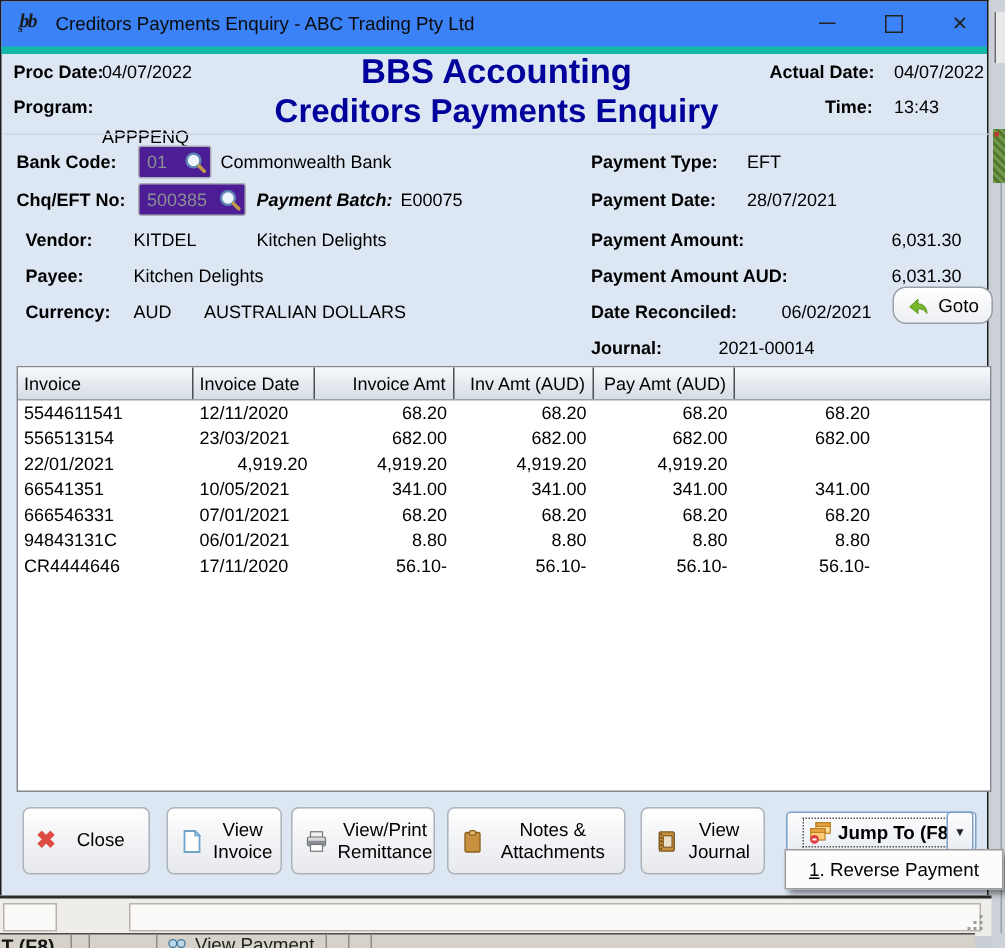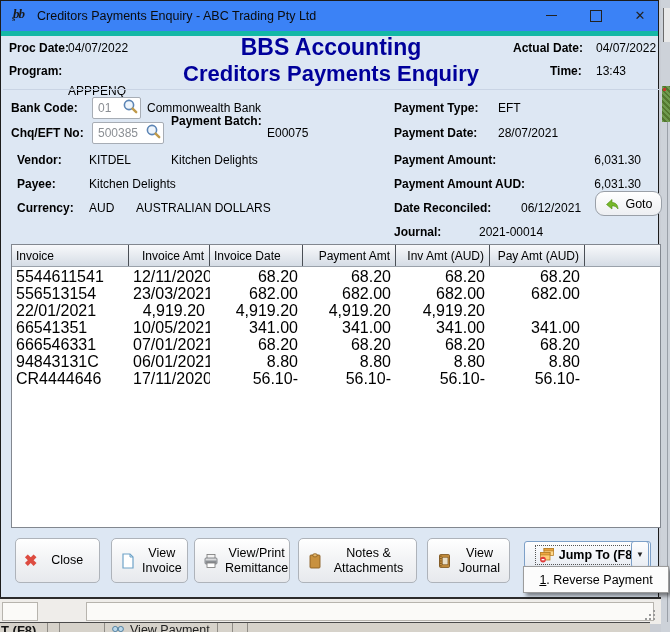--- a/index.html
+++ b/index.html
@@ -40,35 +40,35 @@
   .wc-max .box{width:10px;height:10px;border:1px solid #222;}
 
   
   .hlbl{position:absolute;font-size:12px;font-weight:bold;color:#000;white-space:nowrap;}
   .hval{position:absolute;font-size:12px;color:#000;white-space:nowrap;}
   .app-title{position:absolute;left:0;top:33px;width:660px;text-align:center;font-size:23px;font-weight:bold;color:#00009b;}
   .screen-title{position:absolute;left:0;top:60px;width:660px;text-align:center;font-size:22px;font-weight:bold;color:#00009b;}
   .hr-faint{position:absolute;left:2px;top:88px;width:656px;height:1px;background:#c9d4e4;}
 
   
-  .inpbox{position:absolute;height:22px;background:#ffffff;border:1px solid #a7adb5;border-radius:2px;box-sizing:border-box;display:flex;}
+  .inpbox{position:absolute;height:22px;background:#4c1d95;border:1px solid #a7adb5;border-radius:2px;box-sizing:border-box;display:flex;align-items:center;}
   .inpbox input{flex:1;min-width:0;border:none;background:transparent;color:#8b8f94;font-family:"Liberation Sans",sans-serif;font-size:12px;padding:0 0 0 5px;outline:none;}
   .lensbtn{width:17px;height:17px;margin-right:1px;flex:0 0 auto;}
   .gotobtn{position:absolute;left:594px;top:190px;width:67px;height:25px;border:1px solid #9aa0a8;border-radius:9px;
      background:linear-gradient(#ffffff,#edeff2);display:flex;align-items:center;justify-content:center;gap:5px;font-size:12.5px;color:#000;box-sizing:border-box;}
 
   
   .tbl{position:absolute;left:10px;top:243px;width:650px;height:284px;background:#fff;border:1px solid #82878f;box-sizing:border-box;}
   .thead{display:grid;grid-template-columns:117px 81px 93px 93px 94px 95px 1fr;height:22px;
      background:linear-gradient(#f8f9fb,#d5dce5);border-bottom:1px solid #9aa1aa;box-sizing:border-box;}
   .thead .th{font-size:12px;color:#000;padding:4px 4px 0;border-right:1px solid #4a4f56;box-sizing:border-box;overflow:hidden;white-space:nowrap;}
   .thead .th.num{text-align:right;padding-right:5px;}
   .thead .th.filler{border-right:none;}
   .trow{display:grid;grid-template-columns:117px 81px 93px 93px 94px 95px 1fr;height:17px;}
-  .trow .td{font-size:16px;color:#000;padding:1px 4px 0;white-space:nowrap;overflow:hidden;}
+  .trow .td{font-size:12px;color:#000;padding:1px 4px 0;white-space:nowrap;overflow:hidden;}
   .trow .td.num{text-align:right;padding-right:5px;}
 
   
   .btn{position:absolute;top:537px;height:45px;border:1px solid #aeb3ba;border-radius:5px;
      background:linear-gradient(#ffffff,#f3f4f6 45%,#e7e9ed);display:flex;align-items:center;gap:6px;
      padding:0 8px;font-size:12.5px;color:#000;box-sizing:border-box;}
   .btn .lbl2{flex:1;text-align:center;line-height:15px;}
   .btn-close{left:14px;width:85px;}
   .btn-vinv{left:110px;width:77px;}
   .btn-vpr{left:193px;width:96px;}
@@ -146,21 +146,21 @@
     <span class="hval" style="left:146px;top:100px;">Commonwealth Bank</span>
 
     <span class="hlbl" style="left:10px;top:125px;">Chq/EFT No:</span>
     <div class="inpbox" style="left:91px;top:121px;width:72px;">
       <input value="500385" style="">
       <svg class="lensbtn" viewBox="0 0 17 17">
         <circle cx="7" cy="7" r="4.6" fill="#eef5fc" stroke="#5c85b5" stroke-width="1.6"></circle>
         <line x1="10.6" y1="10.6" x2="14.2" y2="14.2" stroke="#c09a4a" stroke-width="2.4" stroke-linecap="round"></line>
       </svg>
     </div>
-    <span class="hlbl" style="left:170px;top:113px;">Payment Batch:</span>
+    <span class="hlbl" style="left:170px;top:125px;font-style:italic;">Payment Batch:</span>
     <span class="hval" style="left:266px;top:125px;">E00075</span>
 
     <span class="hlbl" style="left:16px;top:152px;">Vendor:</span>
     <span class="hval" style="left:88px;top:152px;">KITDEL</span>
     <span class="hval" style="left:170px;top:152px;">Kitchen Delights</span>
 
     <span class="hlbl" style="left:16px;top:176px;">Payee:</span>
     <span class="hval" style="left:88px;top:176px;">Kitchen Delights</span>
 
     <span class="hlbl" style="left:16px;top:200px;">Currency:</span>
@@ -173,37 +173,36 @@
     <span class="hlbl" style="left:393px;top:125px;">Payment Date:</span>
     <span class="hval" style="left:497px;top:125px;">28/07/2021</span>
 
     <span class="hlbl" style="left:393px;top:152px;">Payment Amount:</span>
     <span class="hval" style="left:550px;top:152px;width:90px;text-align:right;">6,031.30</span>
 
     <span class="hlbl" style="left:393px;top:176px;">Payment Amount AUD:</span>
     <span class="hval" style="left:550px;top:176px;width:90px;text-align:right;">6,031.30</span>
 
     <span class="hlbl" style="left:393px;top:200px;">Date Reconciled:</span>
-    <span class="hval" style="left:520px;top:200px;">06/12/2021</span>
+    <span class="hval" style="left:520px;top:200px;">06/02/2021</span>
     <div class="gotobtn">
       <svg class="icon16" viewBox="0 0 16 16">
         <path d="M2.5 8.5 L8 3.5 L8 6.6 C12 6.6 13.8 9 14 13 C12.2 10.4 10.5 9.9 8 9.9 L8 13 Z" fill="#76b82a" stroke="#4f8a14" stroke-width="0.6"></path>
       </svg>
       <span>Goto</span>
     </div>
 
     <span class="hlbl" style="left:393px;top:224px;">Journal:</span>
     <span class="hval" style="left:478px;top:224px;">2021-00014</span>
 
     <div class="tbl">
       <div class="thead">
           <div class="th">Invoice</div>
+          <div class="th">Invoice Date</div>
           <div class="th num">Invoice Amt</div>
-          <div class="th">Invoice Date</div>
-          <div class="th num">Payment Amt</div>
           <div class="th num">Inv Amt (AUD)</div>
           <div class="th num">Pay Amt (AUD)</div>
           <div class="th filler"></div>
         </div>
       <div>
           <div class="trow">
             <div class="td">5544611541</div>
             <div class="td">12/11/2020</div>
             <div class="td num">68.20</div>
             <div class="td num">68.20</div>

